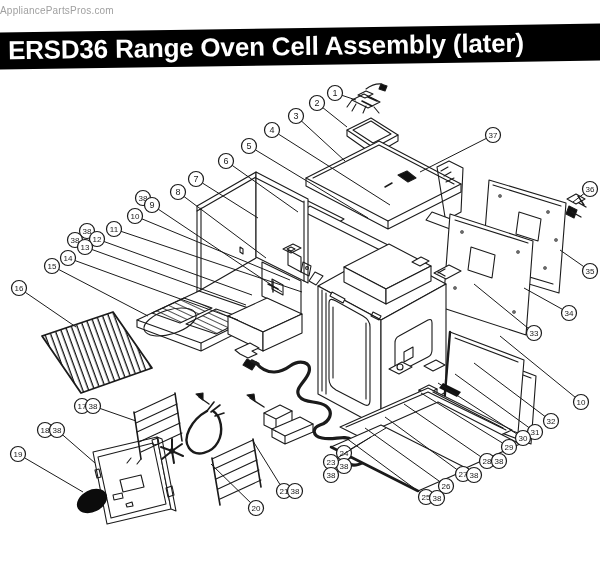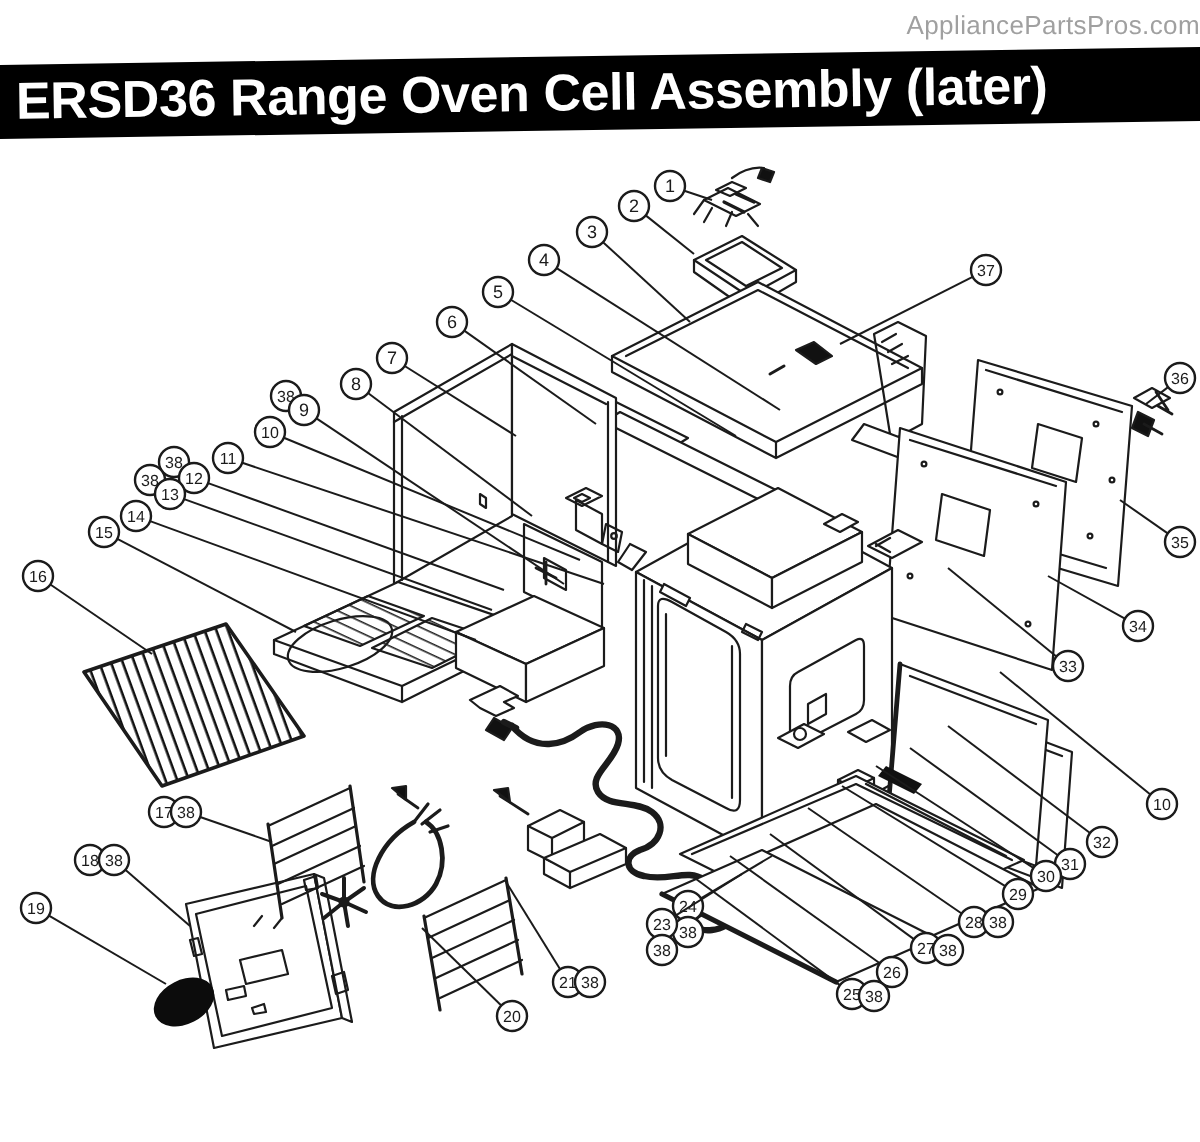--- a/index.html
+++ b/index.html
@@ -1,19 +1,19 @@
 <!DOCTYPE html>
 <html><head>
 <meta charset="utf-8">
 <style>
   html,body{margin:0;padding:0}
   body{width:600px;height:571px;position:relative;background:#fff;overflow:hidden;
        font-family:"Liberation Sans",sans-serif}
-  .watermark{position:absolute;top:5px;left:0;width:100%;text-align:right;
-             color:#a0a0a0;font-size:13px;letter-spacing:.2px}
+  .watermark{position:absolute;top:5px;left:0;width:100%;text-align:left;
+             color:#a0a0a0;font-size:10px;letter-spacing:.2px}
   .banner{position:absolute;top:28px;left:-6px;width:612px;height:37px;background:#000;
           transform:rotate(-0.85deg);display:flex;align-items:center;
           padding-left:14px;box-sizing:border-box}
   .banner-text{color:#fff;font-size:26px;font-weight:bold;white-space:nowrap;letter-spacing:-.2px}
   #diagram{position:absolute;left:0;top:0}
 </style>
 </head>
 <body>
 
 <div class="watermark">AppliancePartsPros.com</div>

